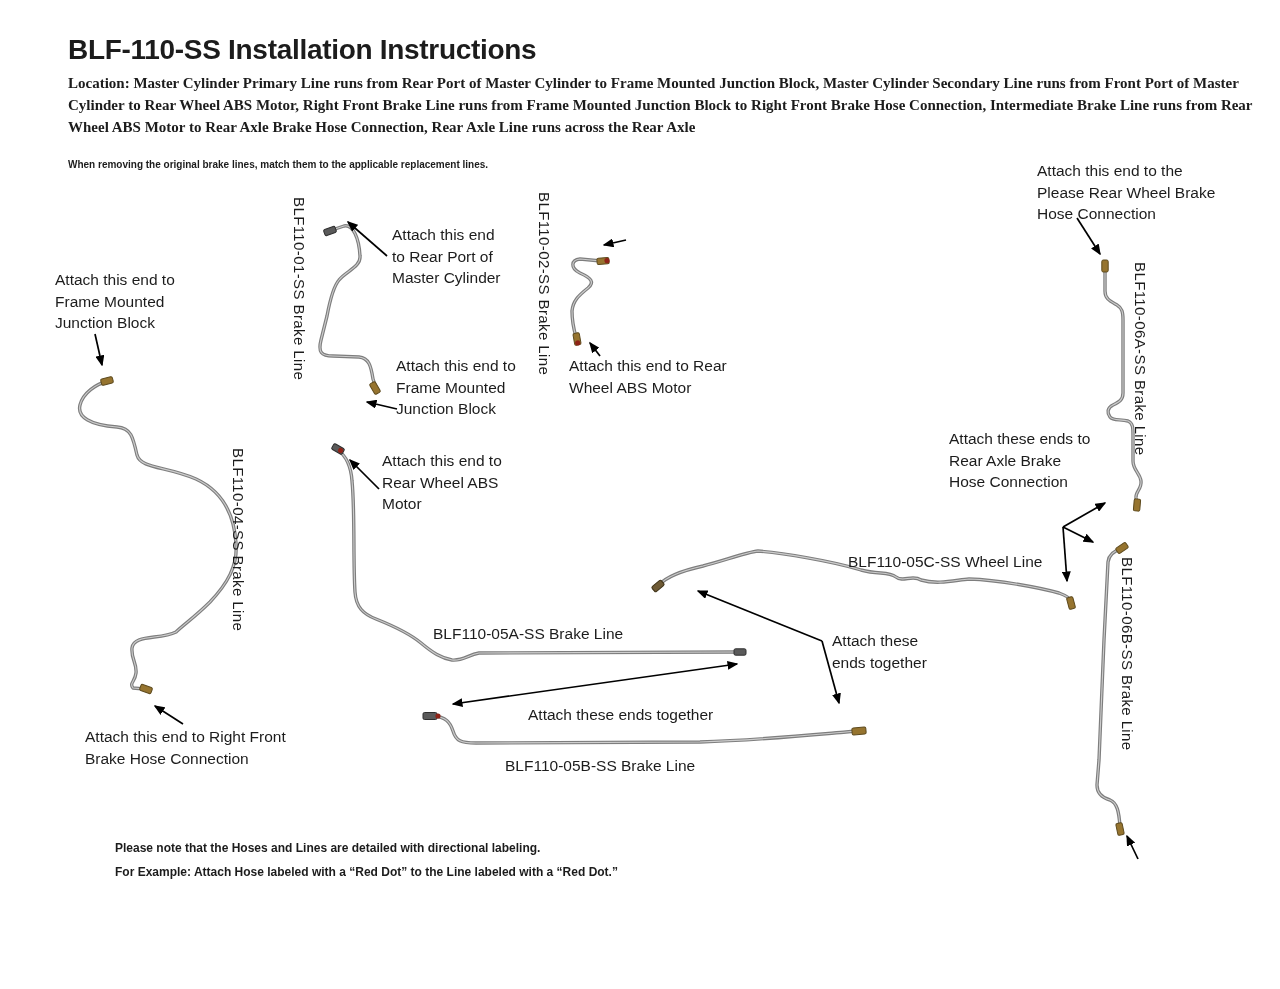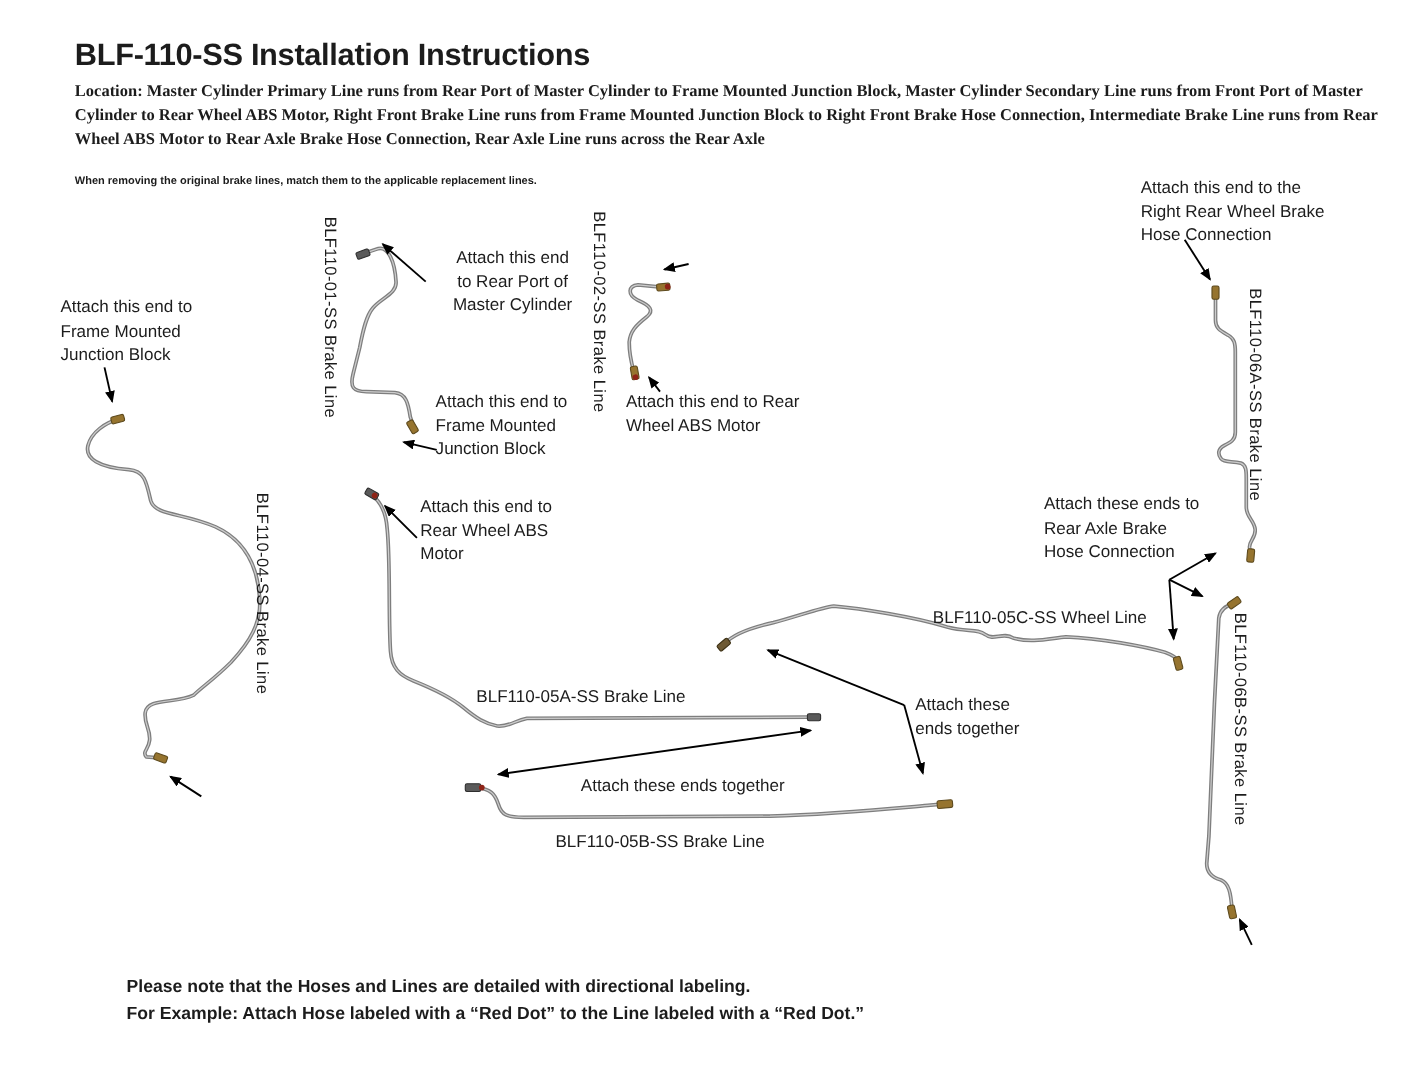--- a/index.html
+++ b/index.html
@@ -2,21 +2,21 @@
 <html><head>
 <meta charset="utf-8">
 <style>
   html,body { margin:0; padding:0; background:#ffffff; }
   body { width:1280px; height:989px; font-family:"Liberation Sans",sans-serif; color:#1c1c1c; }
   .stage { position:relative; width:1280px; height:989px; overflow:hidden; background:#ffffff; }
   svg.diagram { position:absolute; left:0; top:0; }
   .title { position:absolute; left:68px; top:34px; font-size:28px; font-weight:bold; letter-spacing:-0.3px; }
   .para  { position:absolute; left:68px; top:72px; width:1188px; font-size:15px; font-weight:bold; line-height:22px;font-family:Liberation Serif, serif; }
   .intro { position:absolute; left:68px; top:159px; font-size:10px; font-weight:bold; }
-  .note  { position:absolute; left:115px; top:886px; font-size:16px; font-weight:bold; line-height:24px; }
+  .note  { position:absolute; left:115px; top:836px; font-size:12px; font-weight:bold; line-height:24px; }
   .lbl   { position:absolute; font-size:15.5px; line-height:21.5px; }
   .vlabel{ position:absolute; writing-mode:vertical-rl; white-space:nowrap; font-size:15px; letter-spacing:0.4px; }
   .tube-base { fill:none; stroke:#7e7e7e; stroke-width:3.4; stroke-linecap:round; stroke-linejoin:round; }
   .tube-hi   { fill:none; stroke:#cdcdcd; stroke-width:1.1; stroke-linecap:round; stroke-linejoin:round; }
   .arrow { fill:none; stroke:#000000; stroke-width:1.7; }
   .fit-brass { fill:#96742f; stroke:#5d4a1e; stroke-width:1; }
   .fit-dark  { fill:#5a5a5a; stroke:#2e2e2e; stroke-width:1; }
   .reddot { fill:#8e2317; stroke:none; }
 </style>
 </head>
@@ -144,28 +144,29 @@
       <path class="arrow" d="M822,641 L839,703" marker-end="url(#ah)"></path>
       <path class="arrow" d="M453,704 L737,664" marker-start="url(#ah)" marker-end="url(#ah)"></path>
     </g>
   </svg>
 
   <div class="title">BLF-110-SS Installation Instructions</div>
   <div class="para">Location: Master Cylinder Primary Line runs from Rear Port of Master Cylinder to Frame Mounted Junction Block, Master Cylinder Secondary Line runs from Front Port of Master Cylinder to Rear Wheel ABS Motor, Right Front Brake Line runs from Frame Mounted Junction Block to Right Front Brake Hose Connection, Intermediate Brake Line runs from Rear Wheel ABS Motor to Rear Axle Brake Hose Connection, Rear Axle Line runs across the Rear Axle</div>
   <div class="intro">When removing the original brake lines, match them to the applicable replacement lines.</div>
 
   <div class="lbl" style="left:55px;  top:269px; width:134px;">Attach this end to Frame Mounted Junction Block</div>
-  <div class="lbl" style="left:407px; top:224px; width:118px;text-align:center;">Attach this end to Rear Port of Master Cylinder</div>
+  <div class="lbl" style="left:392px; top:224px; width:118px;">Attach this end to Rear Port of Master Cylinder</div>
   <div class="lbl" style="left:396px; top:355px; width:134px;">Attach this end to Frame Mounted Junction Block</div>
   <div class="lbl" style="left:569px; top:355px; width:172px;">Attach this end to Rear Wheel ABS Motor</div>
-  <div class="lbl" style="left:1037px;top:160px; width:182px;">Attach this end to the Right Rear Wheel Brake Hose Connection</div>
+  <div class="lbl" style="left:1037px;top:160px; width:182px;">Attach this end to the Please Rear Wheel Brake Hose Connection</div>
   <div class="lbl" style="left:382px; top:450px; width:134px;">Attach this end to Rear Wheel ABS Motor</div>
-  <div class="lbl" style="left:949px; top:448px; width:142px;">Attach these ends to Rear Axle Brake Hose Connection</div>
+  <div class="lbl" style="left:949px; top:428px; width:142px;">Attach these ends to Rear Axle Brake Hose Connection</div>
   <div class="lbl" style="left:832px; top:630px; width:106px;">Attach these ends together</div>
   <div class="lbl" style="left:528px; top:704px; white-space:nowrap;">Attach these ends together</div>
+  <div class="lbl" style="left:85px;  top:726px; width:222px;">Attach this end to Right Front Brake Hose Connection</div>
 
   <div class="vlabel" style="left:291px; top:197px;">BLF110-01-SS Brake Line</div>
   <div class="vlabel" style="left:536px; top:192px;">BLF110-02-SS Brake Line</div>
   <div class="vlabel" style="left:230px; top:448px;">BLF110-04-SS Brake Line</div>
   <div class="vlabel" style="left:1132px;top:262px;">BLF110-06A-SS Brake Line</div>
   <div class="vlabel" style="left:1119px;top:557px;">BLF110-06B-SS Brake Line</div>
   <div class="lbl" style="left:433px; top:623px; white-space:nowrap;">BLF110-05A-SS Brake Line</div>
   <div class="lbl" style="left:505px; top:755px; white-space:nowrap;">BLF110-05B-SS Brake Line</div>
   <div class="lbl" style="left:848px; top:551px; white-space:nowrap;">BLF110-05C-SS Wheel Line</div>
 

